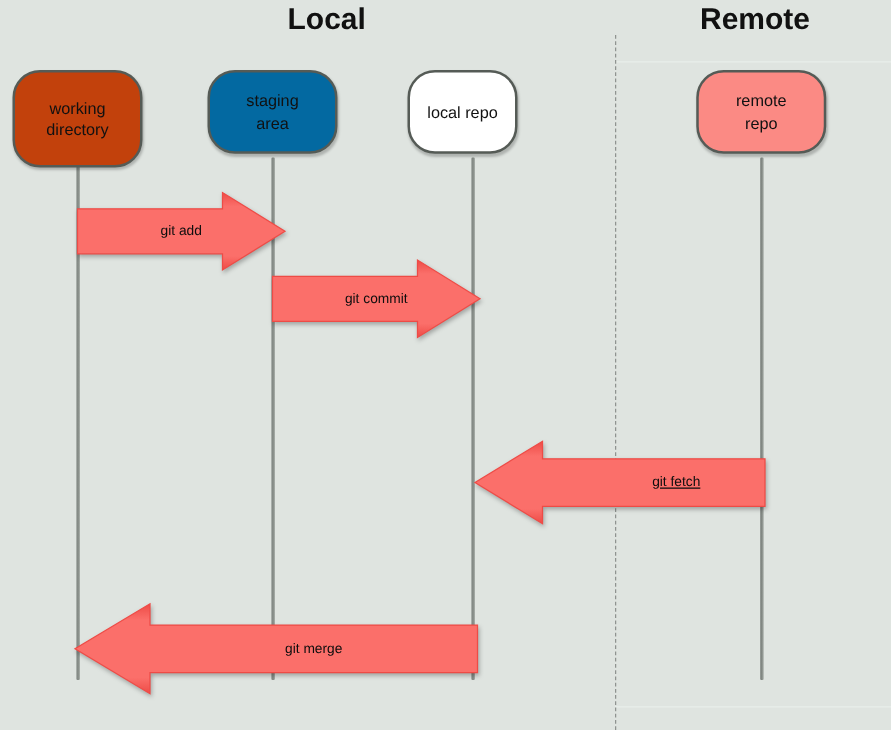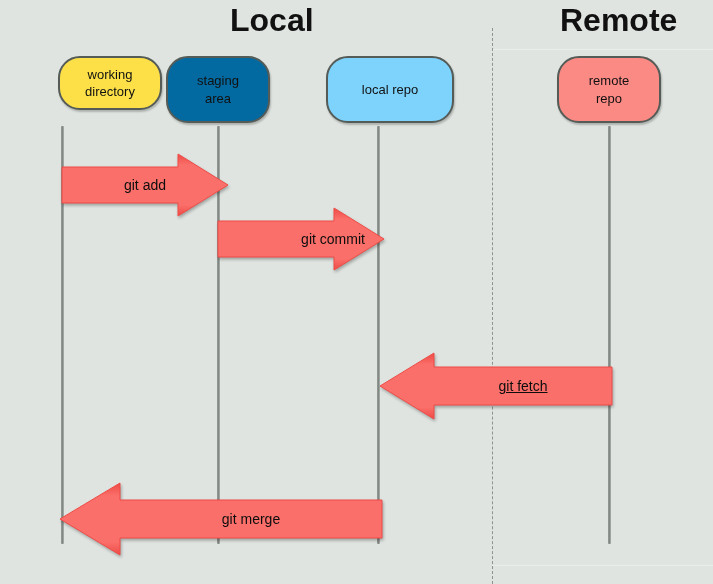--- a/index.html
+++ b/index.html
@@ -16,21 +16,21 @@
     width: 713px;
     height: 584px;
     background: #dfe4e0;
     overflow: hidden;
   }
 
   
   .section-title {
     position: absolute;
     font-family: "Liberation Sans", sans-serif;
-    font-size: 32px;
+    font-size: 24px;
     font-weight: bold;
     color: #111111;
     letter-spacing: 0px;
     white-space: nowrap;
     text-align: center;
   }
 
   
   .dashed-divider {
     position: absolute;
@@ -77,48 +77,48 @@
   }
   .arrow svg { display: block; overflow: visible; }
   .arrow-label {
     position: absolute;
     top: 0; left: 0;
     width: 100%; height: 100%;
     display: flex;
     align-items: center;
     justify-content: center;
     font-family: "Liberation Sans", sans-serif;
-    font-size: 14px;
+    font-size: 11px;
     color: #0d0d0d;
     pointer-events: none;
     white-space: nowrap;
   }
 </style>
 </head>
 <body>
 
 <div id="canvas" style="background: rgb(223, 228, 224);">
     <div class="faint-rule" style="left: 492px; top: 49px; width: 221px;"></div>
     <div class="faint-rule" style="left: 492px; top: 565px; width: 221px;"></div>
     <div class="dashed-divider" style="left: 492px; top: 28px; height: 556px; border-left-color: rgb(139, 143, 140);"></div>
     <div class="section-title" style="left: 230px; top: 2px;">Local</div>
     <div class="section-title" style="left: 560px; top: 2px;">Remote</div>
     <div class="lifeline" style="left: 61px; top: 126px; height: 418px;"></div>
     <div class="lifeline" style="left: 217px; top: 126px; height: 418px;"></div>
     <div class="lifeline" style="left: 377px; top: 126px; height: 418px;"></div>
     <div class="lifeline" style="left: 608px; top: 126px; height: 418px;"></div>
-    <div class="node" style="left: 10px; top: 56px; width: 104px; height: 54px; background: #fde047; border-color: rgb(85, 91, 86); margin-left: 48px;">
+    <div class="node" style="left: 10px; top: 56px; width: 104px; height: 78px; background: #c2410c; border-color: rgb(85, 91, 86);">
       <span class="node-label">working
 directory</span>
     </div>
     <div class="node" style="left: 166px; top: 56px; width: 104px; height: 67px; background: #0369a1; border-color: rgb(85, 91, 86);">
       <span class="node-label">staging
 area</span>
     </div>
-    <div class="node" style="left: 326px; top: 56px; width: 128px; height: 67px; background: #7dd3fc; border-color: rgb(85, 91, 86);">
+    <div class="node" style="left: 326px; top: 56px; width: 88px; height: 67px; background: #ffffff; border-color: rgb(85, 91, 86);">
       <span class="node-label">local repo</span>
     </div>
     <div class="node" style="left: 557px; top: 56px; width: 104px; height: 67px; background: rgb(251, 138, 132); border-color: rgb(85, 91, 86);">
       <span class="node-label">remote
 repo</span>
     </div>
     <div class="arrow" style="left: 62px; top: 154px; width: 166px; height: 62px;">
       <svg width="166" height="62" viewBox="0 0 166 62">
         <defs>
           <linearGradient id="grad-git-add" x1="0" y1="0" x2="0" y2="1">
@@ -139,36 +139,36 @@
           <linearGradient id="grad-git-commit" x1="0" y1="0" x2="0" y2="1">
             <stop offset="0%" stop-color="#ee4b46"></stop>
             <stop offset="18%" stop-color="#fb6f6a"></stop>
             <stop offset="50%" stop-color="#fb6f6a"></stop>
             <stop offset="82%" stop-color="#fb6f6a"></stop>
             <stop offset="100%" stop-color="#ee4b46"></stop>
           </linearGradient>
         </defs>
         <polygon points="0,13 116,13 116,0 166,31 116,62 116,49 0,49" fill="url(#grad-git-commit)" stroke="#ee4b46" stroke-width="1" stroke-linejoin="miter"></polygon>
       </svg>
-      <div class="arrow-label" style="padding-right: 25px; padding-left: 32px;">git commit</div>
+      <div class="arrow-label" style="padding-right: 25px;">git commit</div>
     </div>
     <div class="arrow" style="left: 380px; top: 353px; width: 232px; height: 66px;">
       <svg width="232" height="66" viewBox="0 0 232 66">
         <defs>
           <linearGradient id="grad-git-fetch" x1="0" y1="0" x2="0" y2="1">
             <stop offset="0%" stop-color="#ee4b46"></stop>
             <stop offset="18%" stop-color="#fb6f6a"></stop>
             <stop offset="50%" stop-color="#fb6f6a"></stop>
             <stop offset="82%" stop-color="#fb6f6a"></stop>
             <stop offset="100%" stop-color="#ee4b46"></stop>
           </linearGradient>
         </defs>
         <polygon points="232,14 54,14 54,0 0,33 54,66 54,52 232,52" fill="url(#grad-git-fetch)" stroke="#ee4b46" stroke-width="1" stroke-linejoin="miter"></polygon>
       </svg>
-      <div class="arrow-label" style="padding-left: 27px; text-decoration: underline;">git fetch</div>
+      <div class="arrow-label" style="padding-left: 45px; text-decoration: underline;">git fetch</div>
     </div>
     <div class="arrow" style="left: 60px; top: 483px; width: 322px; height: 72px;">
       <svg width="322" height="72" viewBox="0 0 322 72">
         <defs>
           <linearGradient id="grad-git-merge" x1="0" y1="0" x2="0" y2="1">
             <stop offset="0%" stop-color="#ee4b46"></stop>
             <stop offset="18%" stop-color="#fb6f6a"></stop>
             <stop offset="50%" stop-color="#fb6f6a"></stop>
             <stop offset="82%" stop-color="#fb6f6a"></stop>
             <stop offset="100%" stop-color="#ee4b46"></stop>

